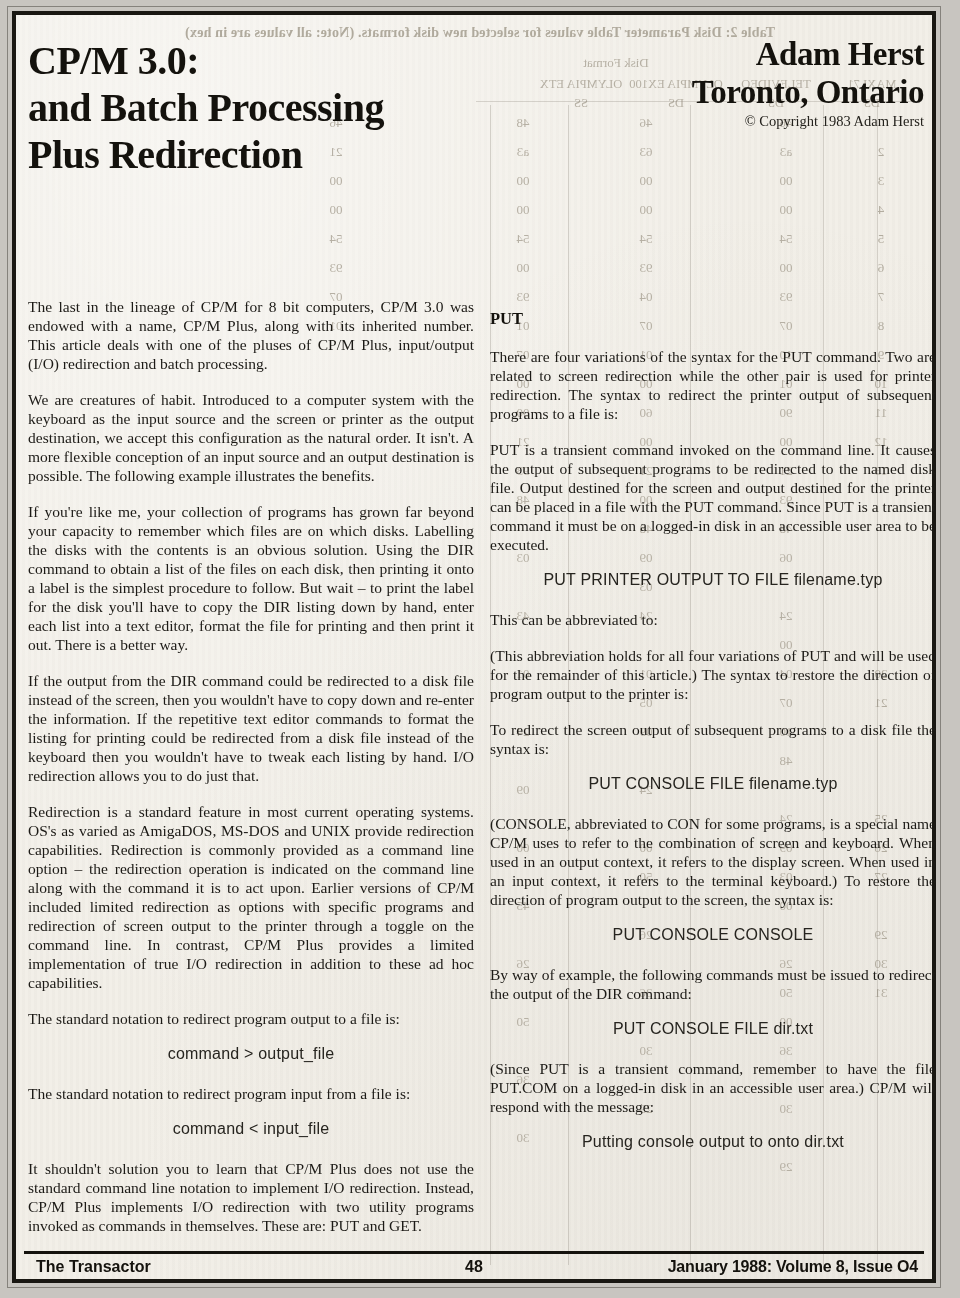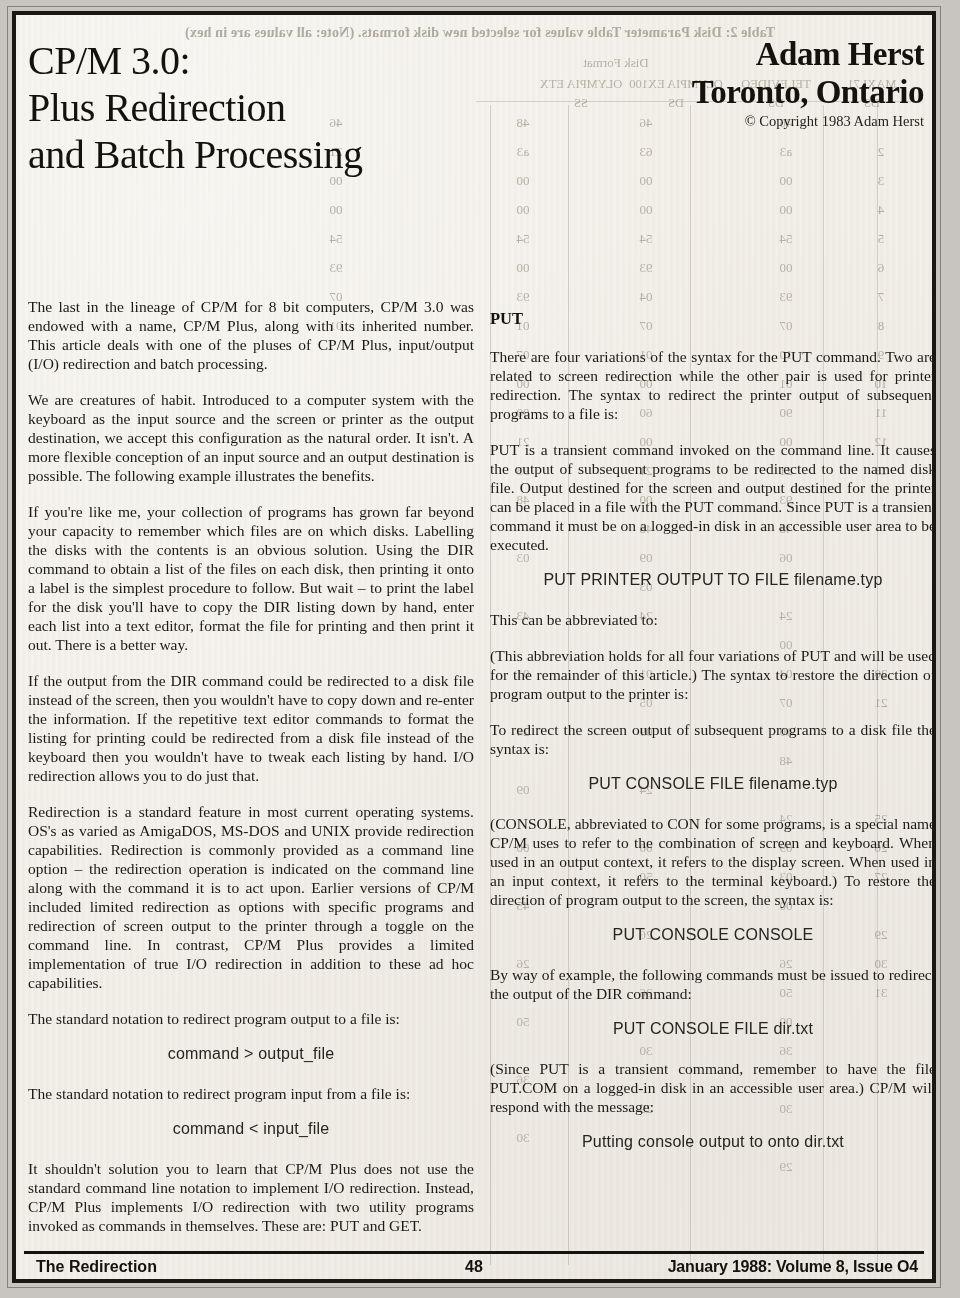--- a/index.html
+++ b/index.html
@@ -16,21 +16,21 @@
       radial-gradient(ellipse at 80% 90%, rgba(120,112,98,0.06), rgba(255,255,255,0) 60%),
       repeating-linear-gradient(90deg, rgba(110,104,94,0.028) 0 3px, rgba(255,255,255,0.02) 3px 6px);
     background-color:#f2efe8;
     border:4px solid #191712;
     outline:1px solid #85827c;
     outline-offset:4px;
   }
   
   .title{
     position:absolute;left:12px;top:22px;z-index:2;
-    font-weight:normal;font-size:40px;line-height:47px;letter-spacing:-0.5px;
+    font-weight:bold;font-size:40px;line-height:47px;letter-spacing:-0.5px;
     color:#14120d;
   }
   .author-block{
     position:absolute;right:8px;top:20px;z-index:2;text-align:right;color:#14120d;
   }
   .author-name,.author-loc{font-weight:bold;font-size:33px;line-height:38px;letter-spacing:-0.5px;}
   .copyright{font-size:14.5px;line-height:18px;margin-top:1px;color:#24221d;}
   
   .col{position:absolute;top:282px;width:446px;z-index:2;color:#1c1a16;}
   #col-left{left:12px;}
@@ -212,22 +212,22 @@
   </div>
   <div class="ghost-vline" style="left:474px;"></div>
   <div class="ghost-vline" style="left:552px;"></div>
   <div class="ghost-vline" style="left:674px;"></div>
   <div class="ghost-vline" style="left:807px;"></div>
   <div class="ghost-vline" style="left:861px;"></div>
   <div class="ghost-hline" style="left:460px;top:86px;width:440px;"></div>
 
   <div class="title">
     <div>CP/M 3.0:</div>
+    <div>and Batch Processing</div>
     <div>Plus Redirection</div>
-    <div>and Batch Processing</div>
   </div>
   <div class="author-block">
     <div class="author-name">Adam Herst</div>
     <div class="author-loc">Toronto, Ontario</div>
     <div class="copyright">© Copyright 1983 Adam Herst</div>
   </div>
 
   <div class="col" id="col-left">
       <p class="para">The last in the lineage of CP/M for 8 bit computers, CP/M 3.0 was endowed with a name, CP/M Plus, along with its inherited number. This article deals with one of the pluses of CP/M Plus, input/output (I/O) redirection and batch processing.</p>
       <p class="para">We are creatures of habit. Introduced to a computer system with the keyboard as the input source and the screen or printer as the output destination, we accept this configuration as the natural order. It isn't. A more flexible conception of an input source and an output destination is possible. The following example illustrates the benefits.</p>
@@ -251,18 +251,18 @@
       <div class="code">PUT CONSOLE FILE filename.typ</div>
       <p class="para">(CONSOLE, abbreviated to CON for some programs, is a special name CP/M uses to refer to the combination of screen and keyboard. When used in an output context, it refers to the display screen. When used in an input context, it refers to the terminal keyboard.) To restore the direction of program output to the screen, the syntax is:</p>
       <div class="code">PUT CONSOLE CONSOLE</div>
       <p class="para">By way of example, the following commands must be issued to redirect the output of the DIR command:</p>
       <div class="code">PUT CONSOLE FILE dir.txt</div>
       <p class="para">(Since PUT is a transient command, remember to have the file PUT.COM on a logged-in disk in an accessible user area.) CP/M will respond with the message:</p>
       <div class="code">Putting console output to onto dir.txt</div>
     </div>
 
   <div class="footer">
-    <span class="f-left">The Redirection</span>
+    <span class="f-left">The Transactor</span>
     <span class="f-center">48</span>
     <span class="f-right">January 1988: Volume 8, Issue O4</span>
   </div>
 
 </div>
 
 </body></html>

